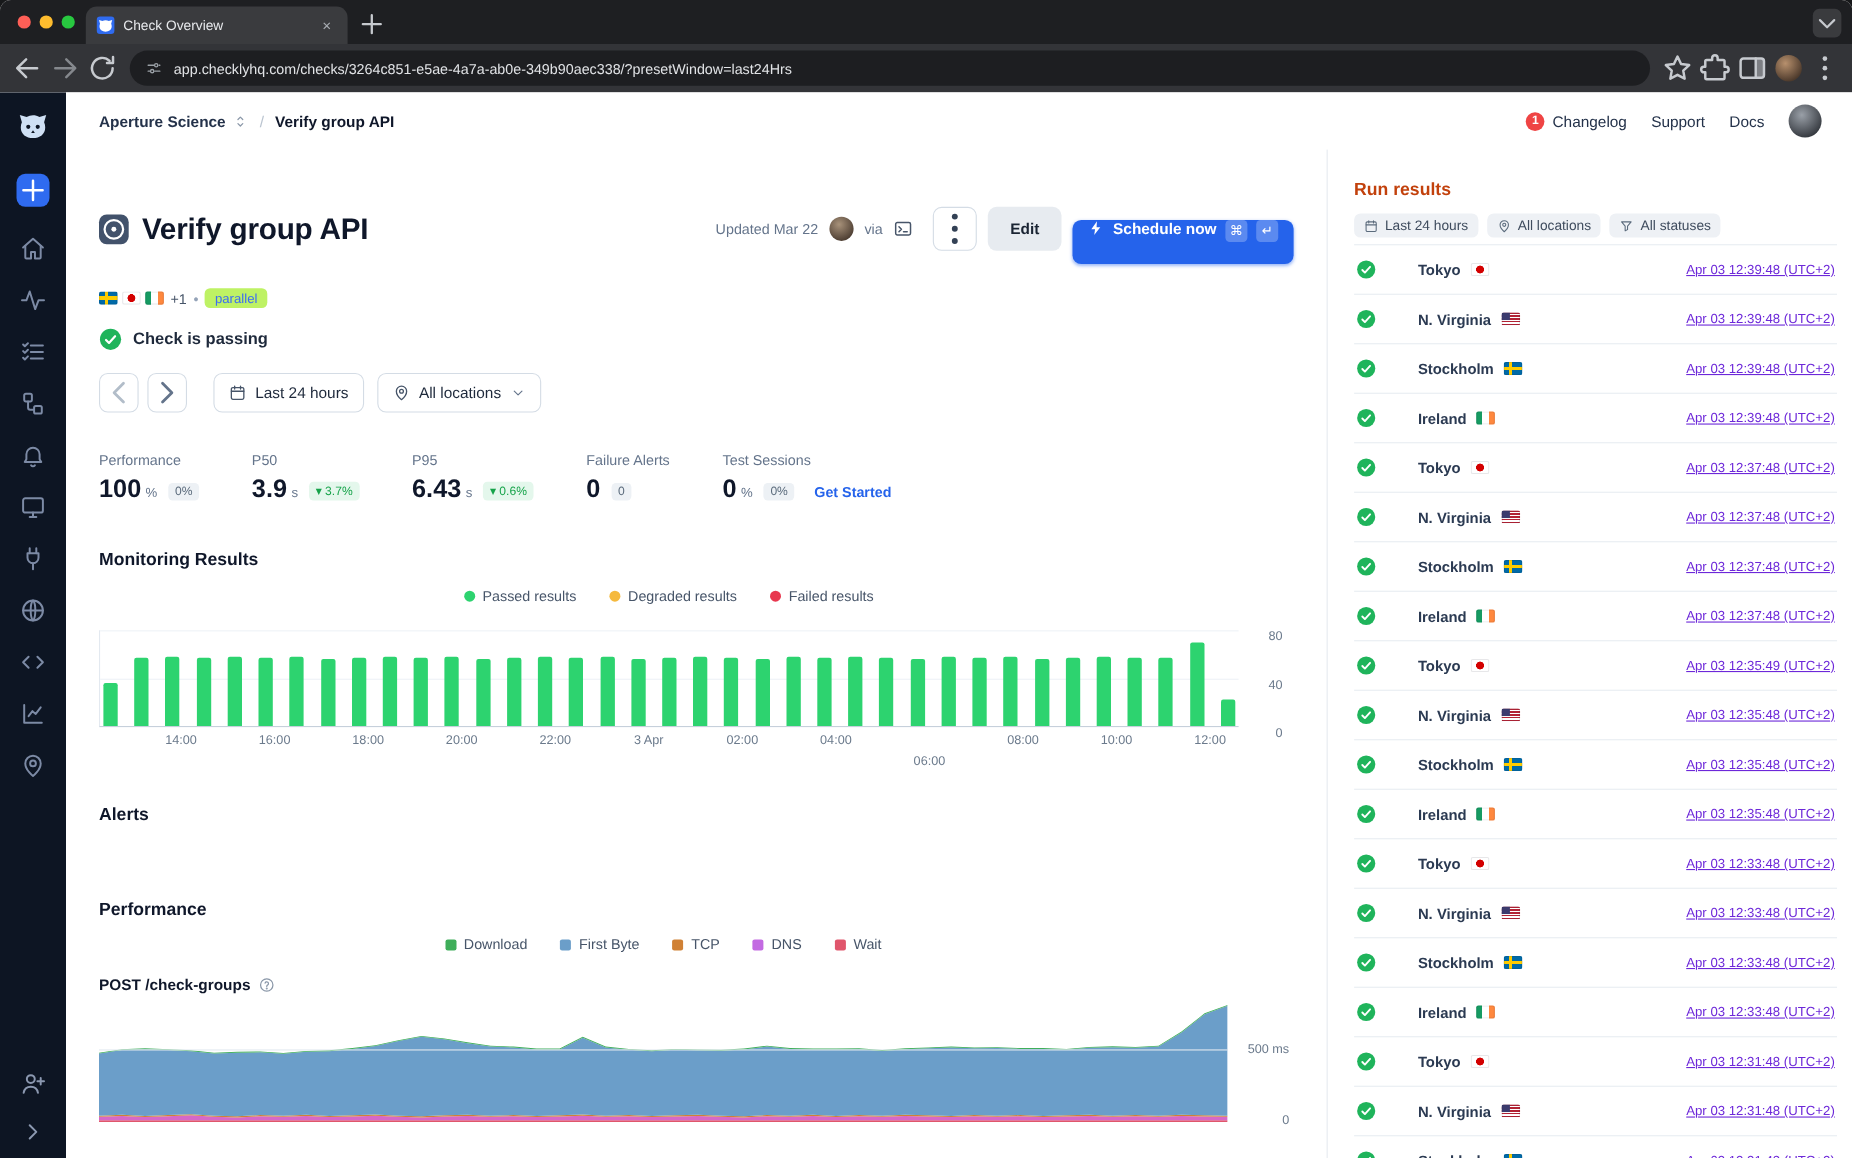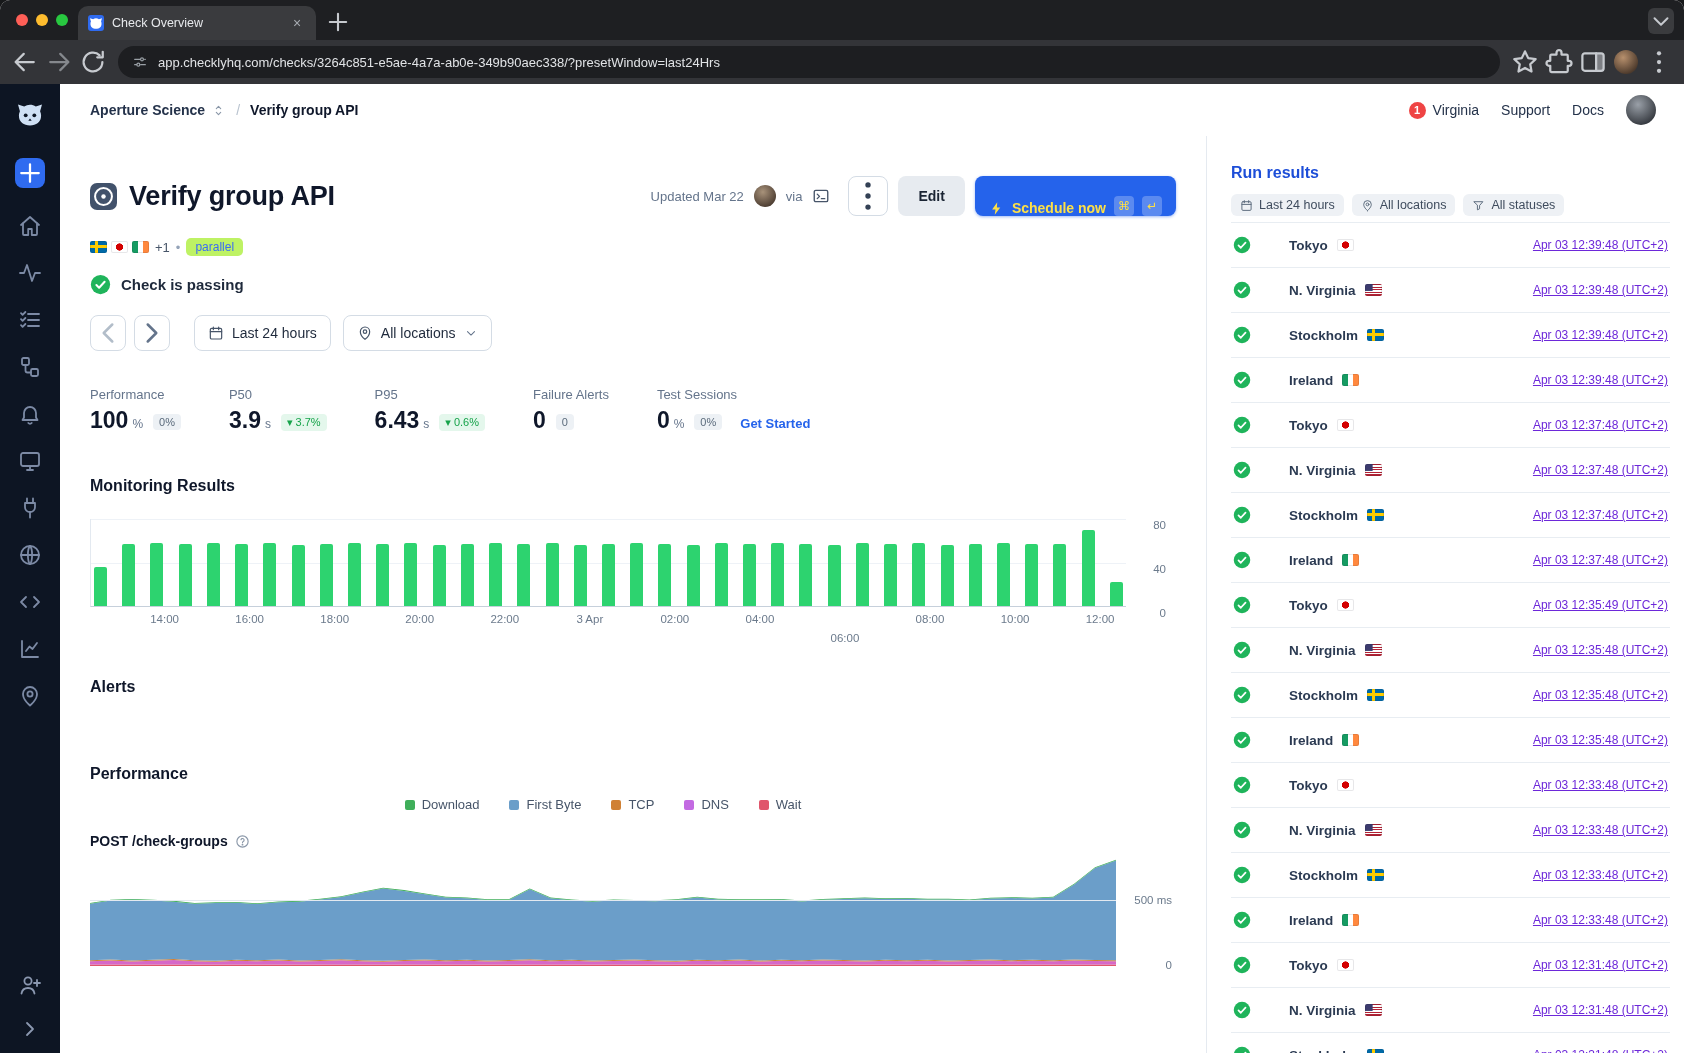--- a/index.html
+++ b/index.html
@@ -84,23 +84,23 @@
   .mini-avatar { width:22px; height:22px; border-radius:50%;
                  background:radial-gradient(circle at 40% 32%, #a8927a, #4a3b30 78%); }
   .via { font-size:13px; color:#64748b; }
   .cli-ic { width:18px; height:18px; color:#475569; margin-right:8px; }
   .cli-ic svg { width:18px; height:18px; display:block; }
   .kebab-btn { width:40px; height:40px; background:#fff; border:1px solid #d4dce5; border-radius:8px;
                color:#334155; display:grid; place-items:center; cursor:pointer; }
   .kebab-btn svg { width:18px; height:18px; }
   .edit-btn { height:40px; padding:0 20px; border:none; border-radius:8px; background:#e7ebf0; color:#1a2433;
               font-size:14px; font-weight:bold; cursor:pointer; font-family:inherit; }
-  .schedule-btn { height:40px; padding:0 14px; border:none; border-radius:8px; background:#2563eb; color:#fde047;
-                  font-size:14px; font-weight:bold; display:flex; align-items:flex-end; gap:8px; cursor:pointer;
-                  box-shadow:0 1px 3px rgba(37,99,235,.45); font-family:inherit; }
+  .schedule-btn { height:40px; padding:0 14px; border:none; border-radius:8px; background:#2563eb; color:#ffffff;
+                  font-size:14px; font-weight:bold; display:flex; align-items:flex-start; gap:8px; cursor:pointer;
+                  box-shadow:0 1px 3px rgba(37,99,235,.45); font-family:inherit;margin-top:24px; }
   .bolt { width:15px; height:15px; }
   .bolt svg { width:15px; height:15px; display:block; }
   .kbd { width:20px; height:20px; background:rgba(255,255,255,.25); border-radius:4px; display:grid;
          place-items:center; font-size:12px; font-weight:normal; }
 
   .flags-row { margin-top:22px; display:flex; align-items:center; gap:6px; }
   .flags { display:flex; gap:4px; align-items:center; }
   .flag { width:17px; height:12px; border-radius:2px; display:inline-block; flex:none;
           box-shadow:inset 0 0 0 1px rgba(15,23,42,.10); }
   .flag-se { background:
@@ -174,21 +174,21 @@
   .help { width:15px; height:15px; color:#8a97a8; cursor:pointer; }
   .help svg { width:15px; height:15px; display:block; }
 
   .perf-wrap { position:relative; margin-top:8px; margin-right:60px; height:109px; }
   .perf-wrap svg.area { position:absolute; inset:0; width:100%; height:100%; }
   .grid500 { position:absolute; left:0; right:0; height:1px; background:#e3e9f0; }
   .perf-yl { position:absolute; right:-56px; font-size:11.5px; color:#6b7a8c; white-space:nowrap; }
 
   
   .runs { width:478px; flex:none; border-left:1px solid #e5eaf0; padding:28px 14px 0 24px; overflow:hidden; }
-  .runs-h { font-size:16px; font-weight:bold; color:#1d4ed8; }
+  .runs-h { font-size:16px; font-weight:bold; color:#c2410c; }
   .chips { margin-top:12px; display:flex; gap:8px; }
   .chip { background:#eef1f5; border-radius:6px; padding:4px 9px; font-size:12.5px; color:#3f4c5e;
           display:flex; align-items:center; gap:6px; cursor:pointer; }
   .chip .c-ic { width:13px; height:13px; color:#5b6b7c; }
   .chip .c-ic svg { width:13px; height:13px; display:block; }
   .run-list { margin-top:6px; border-top:1px solid #e8edf2; }
   .run-row { height:45px; display:flex; align-items:center; gap:9px; border-bottom:1px solid #e8edf2;
              padding:0 2px; cursor:pointer; }
   .run-check { width:18px; height:18px; flex:none; }
   .run-check svg { width:18px; height:18px; display:block; }
@@ -393,21 +393,21 @@
                   <path d="M8.5 9L12 5.5 15.5 9M8.5 15l3.5 3.5L15.5 15"></path>
                 </svg>
               </span>
           </span>
           <span class="crumb-sep">/</span>
           <span class="crumb-current">Verify group API</span>
         </div>
         <div class="topnav-right">
           <span class="changelog">
             <span class="notif-badge">1</span>
-            <span>Virginia</span>
+            <span>Changelog</span>
           </span>
           <span class="nav-link">Support</span>
           <span class="nav-link">Docs</span>
           <span class="user-avatar"></span>
         </div>
       </div>
 
       <div class="content">
 
         <main class="main">
@@ -545,20 +545,34 @@
                 <div class="stat-value-row">
                   <span class="stat-value">0</span>
                   <span class="stat-unit">%</span>
                   <span class="sbadge neutral">0%</span>
                   <span class="stat-link">Get Started</span>
                 </div>
               </div>
             </div>
 
           <h2 class="section-h mon-h">Monitoring Results</h2>
+          <div class="legend mon-legend">
+              <span class="legend-item">
+                <span class="l-dot" style="background: rgb(45, 211, 111);"></span>
+                <span>Passed results</span>
+              </span>
+              <span class="legend-item">
+                <span class="l-dot" style="background: rgb(245, 185, 61);"></span>
+                <span>Degraded results</span>
+              </span>
+              <span class="legend-item">
+                <span class="l-dot" style="background: rgb(232, 56, 79);"></span>
+                <span>Failed results</span>
+              </span>
+            </div>
 
           <div class="mon-chartwrap">
             <div class="mon-bars">
               <span class="gl" style="top:0"></span>
               <span class="gl" style="top:50%"></span>
             <div class="bar" style="height: 45%; background: rgb(45, 211, 111);"></div>
                 <div class="bar" style="height: 71.25%; background: rgb(45, 211, 111);"></div>
                 <div class="bar" style="height: 72.5%; background: rgb(45, 211, 111);"></div>
                 <div class="bar" style="height: 71.25%; background: rgb(45, 211, 111);"></div>
                 <div class="bar" style="height: 72.5%; background: rgb(45, 211, 111);"></div>

